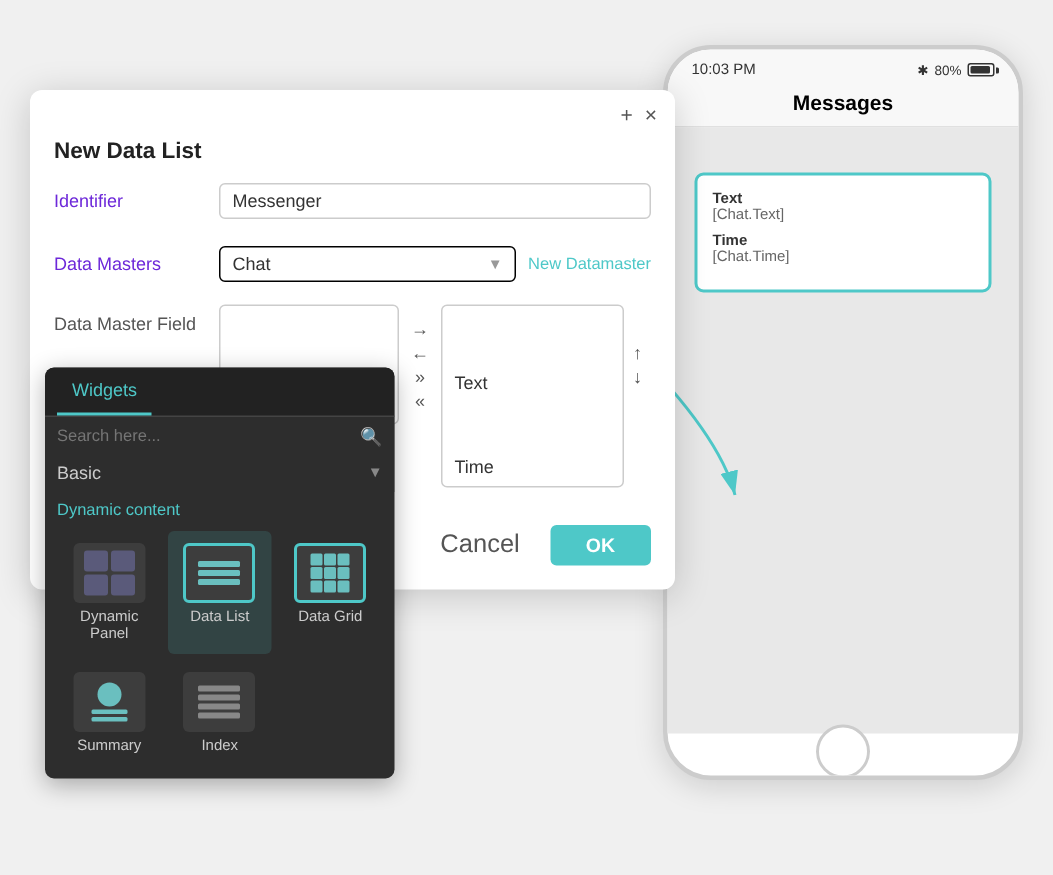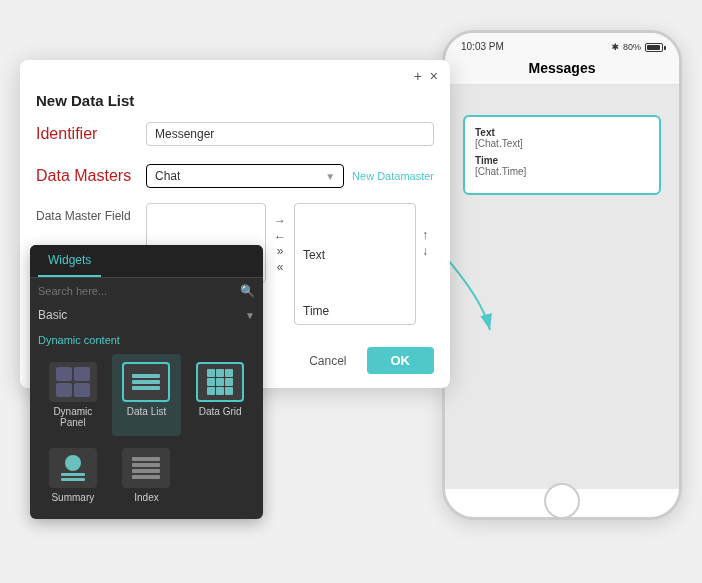--- a/index.html
+++ b/index.html
@@ -21,21 +21,21 @@
       height: 490px;
       background: #fff;
       border-radius: 32px;
       border: 3px solid #ccc;
       box-shadow: 0 4px 20px rgba(0,0,0,0.15);
       overflow: hidden;
     }
     .phone-status-bar {
       display: flex;
       justify-content: space-between;
-      align-items: flex-end;
+      align-items: center;
       padding: 8px 16px 4px;
       font-size: 10px;
       color: #333;
       background: #f8f8f8;
     }
     .phone-status-icons {
       display: flex;
       align-items: center;
       gap: 4px;
       font-size: 9px;
@@ -176,22 +176,22 @@
       padding: 0 16px;
     }
     .form-row {
       display: flex;
       align-items: center;
       margin-bottom: 12px;
       min-height: 30px;
     }
     .form-label {
       width: 110px;
-      font-size: 16px;
-      color: #b91c1c;
+      font-size: 12px;
+      color: #6d28d9;
       flex-shrink: 0;
     }
     .form-input {
       flex: 1;
       border: 1px solid #ccc;
       border-radius: 4px;
       padding: 4px 8px;
       font-size: 12px;
       color: #333;
       background: #fff;
@@ -283,21 +283,21 @@
     .dialog-footer {
       display: flex;
       justify-content: flex-end;
       align-items: center;
       gap: 10px;
       padding: 10px 16px 14px;
     }
     .cancel-btn {
       background: transparent;
       border: none;
-      font-size: 12px;
+      font-size: 17px;
       color: #555;
       cursor: pointer;
       padding: 6px 10px;
     }
     .ok-btn {
       background: #4ec8c8;
       border: none;
       color: #fff;
       font-size: 13px;
       font-weight: 600;

